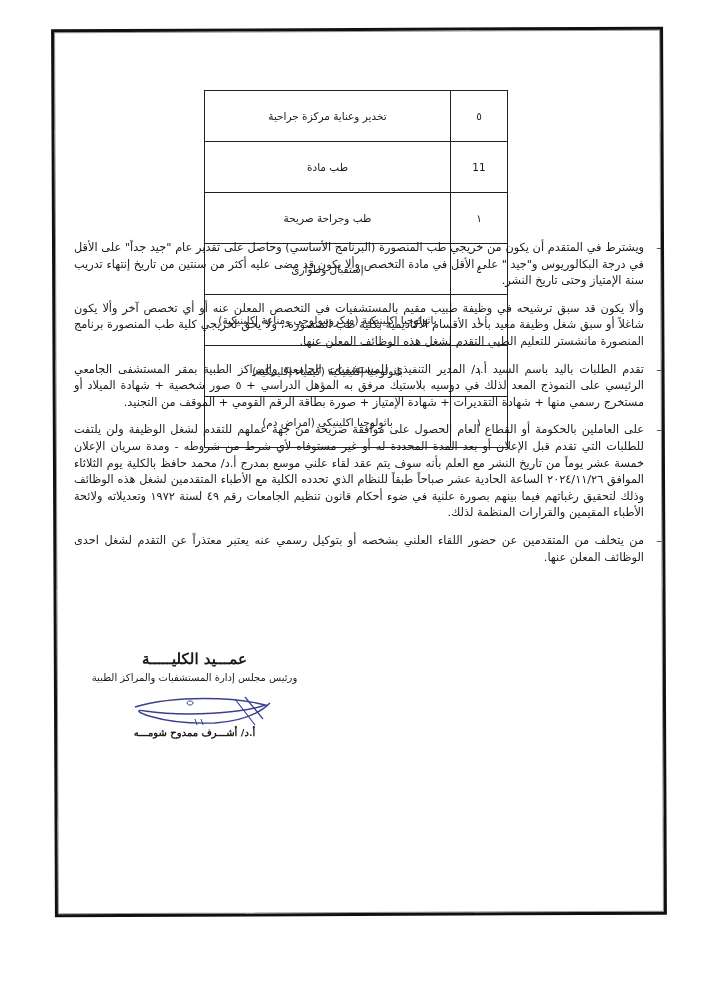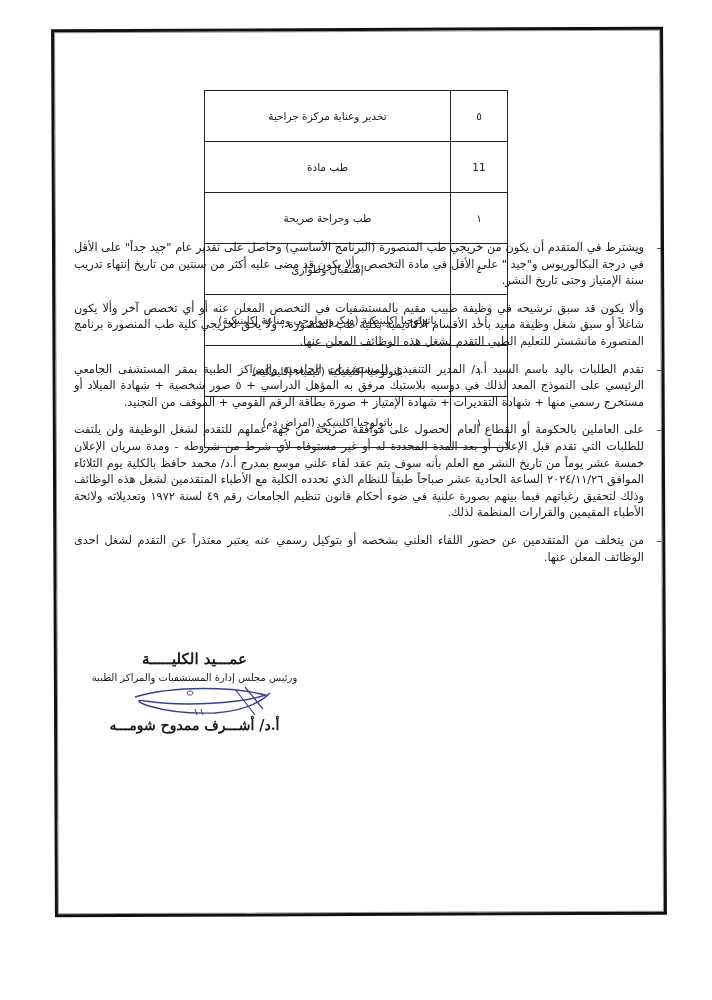--- a/index.html
+++ b/index.html
@@ -15,23 +15,23 @@
     border-collapse:collapse; direction:rtl; font-size:10.5px;
   }
   table.jobs td { border:1px solid #222; height:18px; padding:16px 4px; text-align:center; line-height:18px; }
   table.jobs td.count { width:48px; }
   .paras { position:absolute; top:240px; right:48px; width:590px; direction:rtl;
            font-size:11.3px; line-height:16.6px; text-align:justify; }
   .para { position:relative; padding-right:20px; margin-bottom:11px; }
   .para .dash { position:absolute; right:2px; top:0; }
   .signature { position:absolute; left:72px; top:650px; width:245px; direction:rtl; text-align:center; }
   .sig-title { font-family:"DejaVu Serif", serif; font-weight:bold; font-size:15px; margin-bottom:4px; }
-  .sig-sub { font-size:10px; margin-bottom:2px; }
+  .sig-sub { font-size:10px; margin-bottom:12px; }
   .sig-scribble { height:36px; }
-  .sig-name { font-family:"DejaVu Serif", serif; font-weight:bold; font-size:14px; margin-top:-8px; }
+  .sig-name { font-family:"DejaVu Serif", serif; font-weight:bold; font-size:10px; margin-top:-8px; }
 </style>
 </head>
 <body>
 
 <div class="page-frame"></div>
 
 <table class="jobs">
   <tbody id="jobs-body">
       <tr>
         <td class="count">٥</td>

